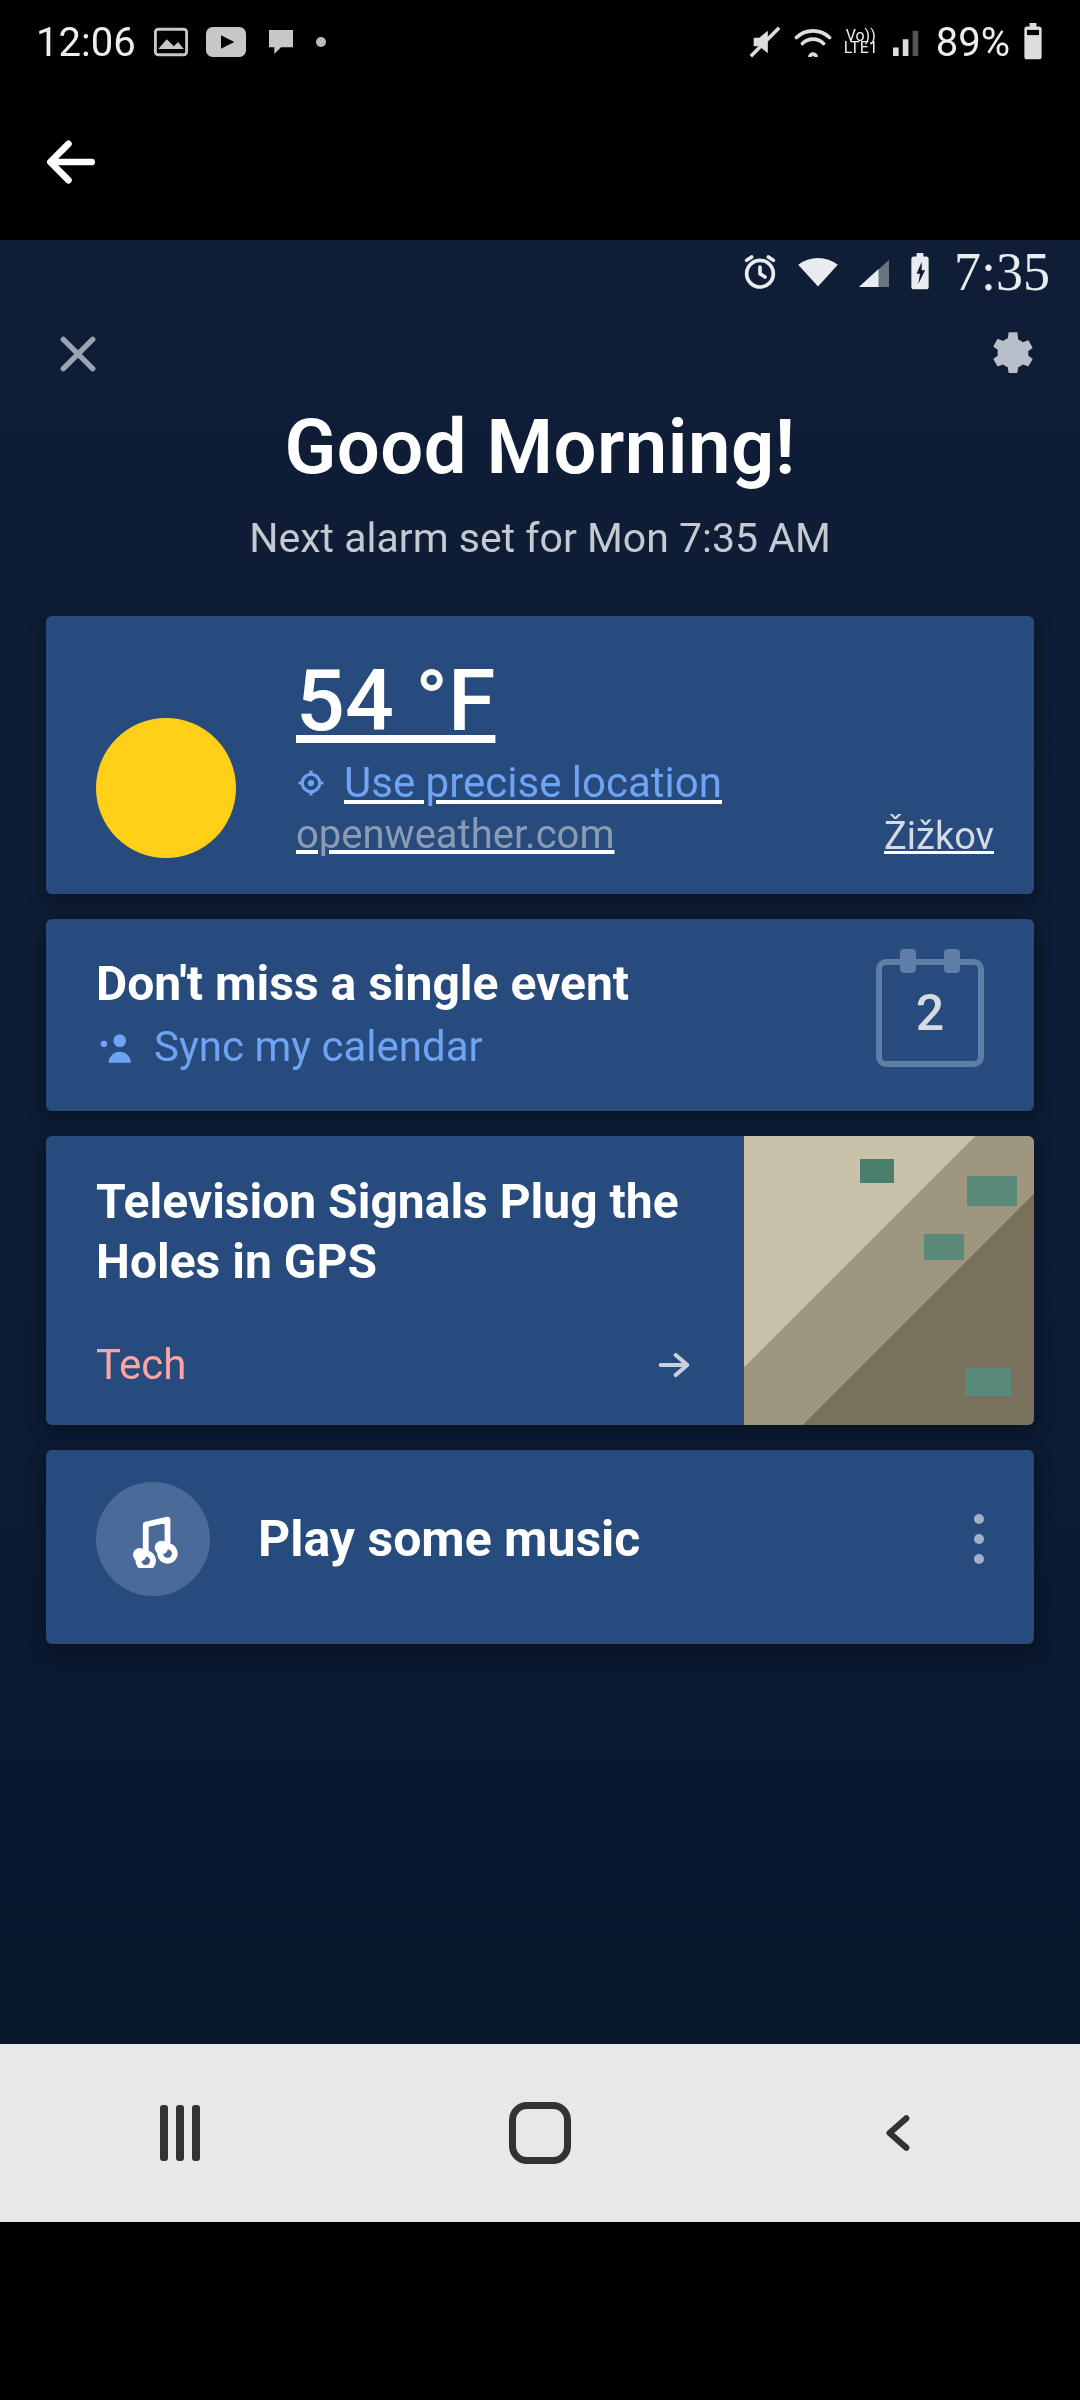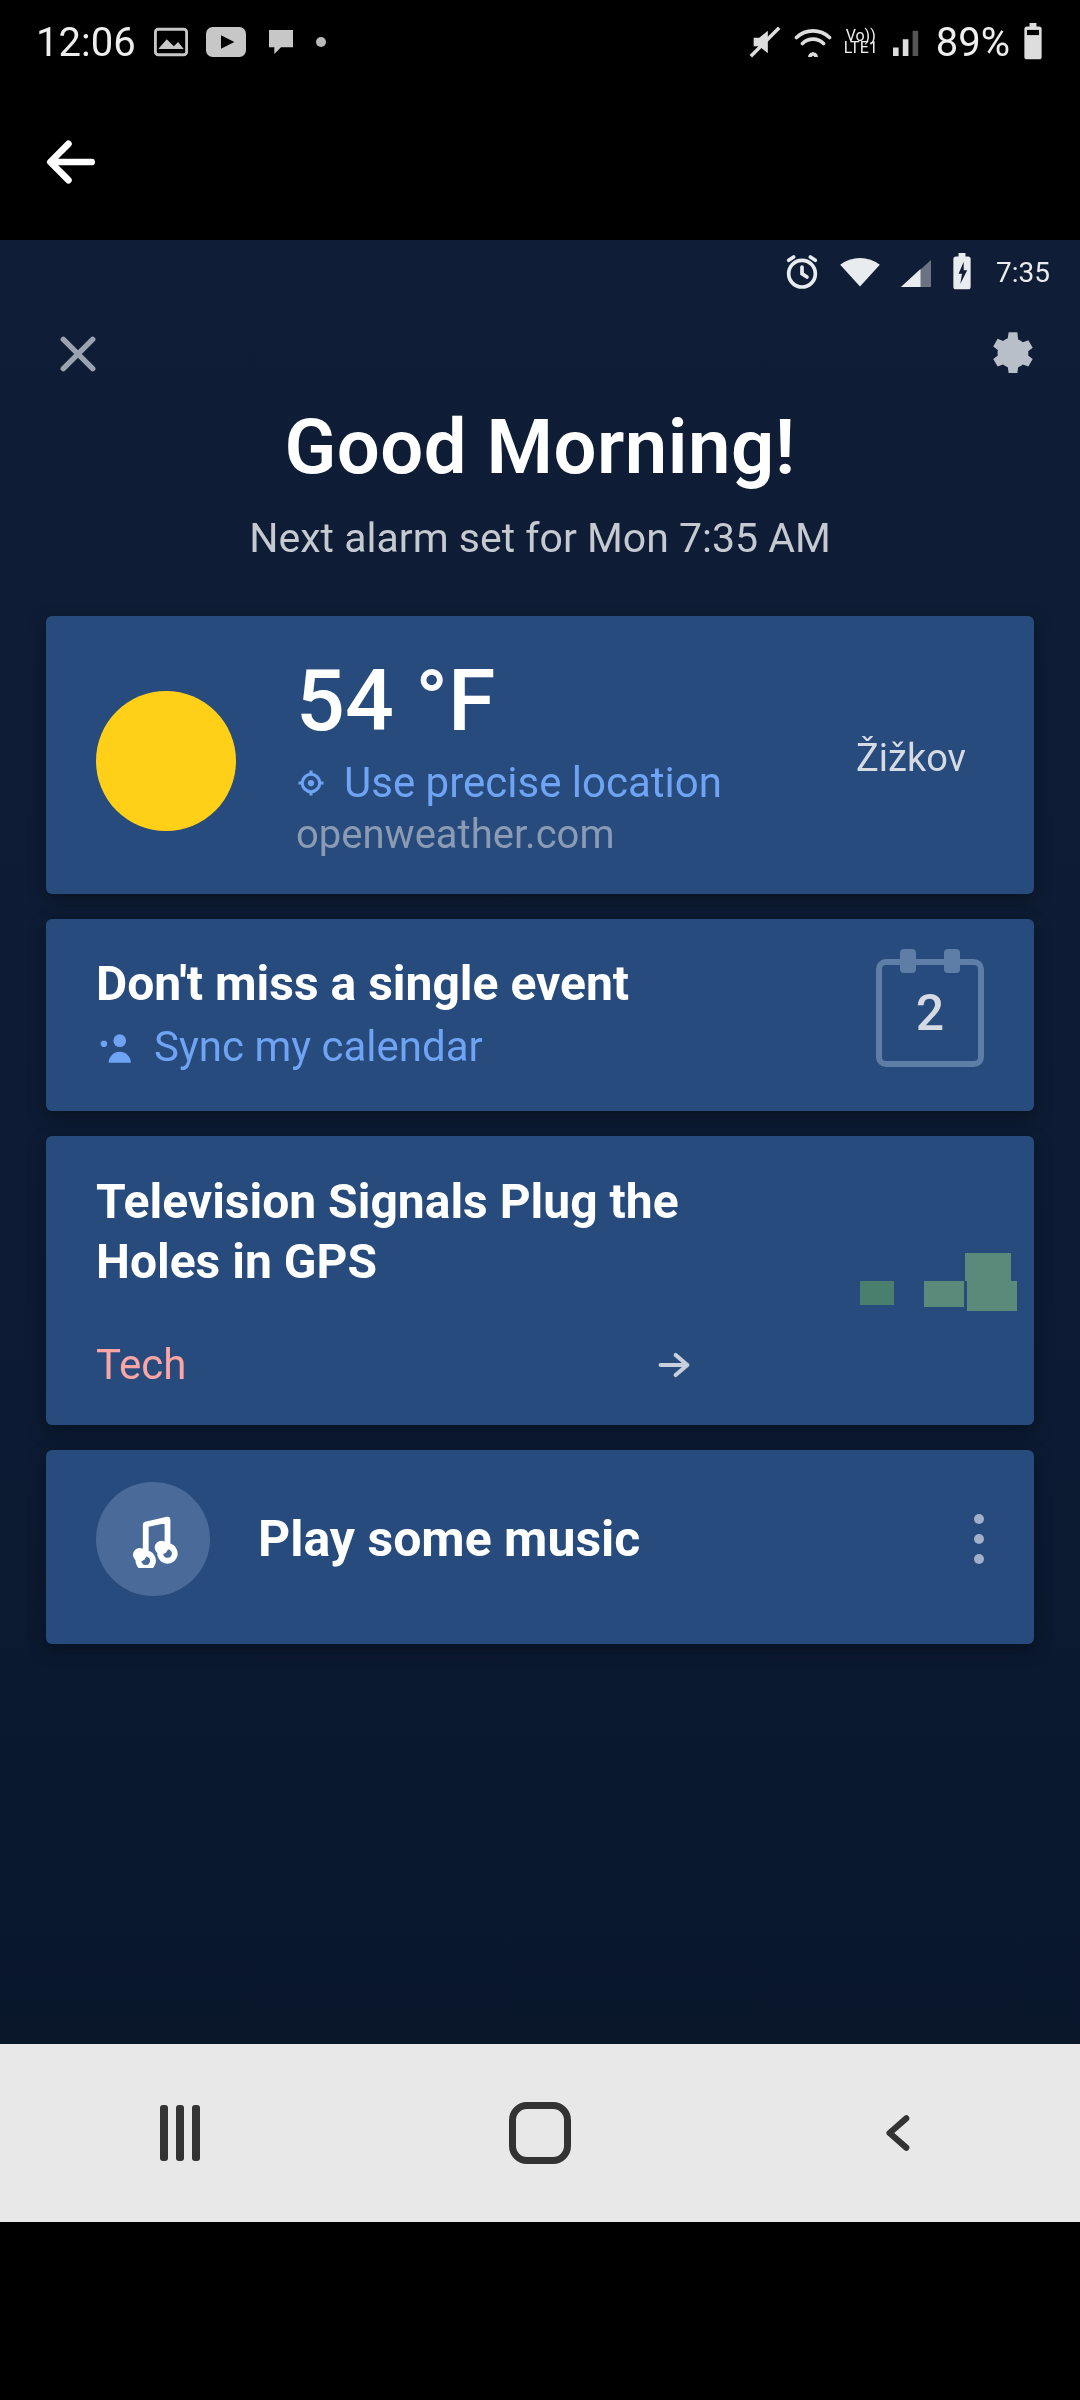--- a/index.html
+++ b/index.html
@@ -19,38 +19,38 @@
 
   
   .outer-appbar { height: 156px; background:#000; display:flex; align-items:center; padding-left:40px; }
   .back-arrow { color:#fff; font-size:60px; font-weight:400; }
 
   
   .inner-wrap { width:1080px; height:1982px; background:linear-gradient(180deg,#0f1e36 0%, #0c1b33 60%, #081528 100%); position:relative; }
   
   .inner-status { height:64px; display:flex; align-items:center; justify-content:flex-end; gap:16px; padding:0 30px; color:#e9ecef; font-size:36px; }
   .inner-status svg { fill:#e9ecef; }
-  .inner-time { font-size:28px; margin-left:6px; }
+  .inner-time { font-size:54px; margin-left:6px;font-family:Liberation Serif, serif; }
 
   
   .topbar { display:flex; align-items:center; justify-content:space-between; padding:24px 46px 10px 56px; color:#b8bfc9; }
   .topbar .x { font-size:52px; font-weight:300; color:#9aa3af; }
   .topbar .gear { color:#b8bfc9; }
 
   
   .greeting { text-align:center; margin-top:12px; }
   .greeting h1 { color:#fff; font-size:76px; font-weight:600; letter-spacing:0.5px; }
   .greeting .sub { color:#c5c9d0; font-size:41px; margin-top:22px; font-weight:400; }
 
   
   .cards { padding: 54px 46px 0 46px; display:flex; flex-direction:column; gap:25px; }
-  .card { background:#284b7d; border-radius:6px; box-shadow:0 6px 18px rgba(0,0,0,.35); color:#fff; position:relative;align-items:center; }
-
-  
-  .weather { padding:42px 68px 36px 50px; display:flex; align-items:center; }
+  .card { background:#284b7d; border-radius:6px; box-shadow:0 6px 18px rgba(0,0,0,.35); color:#fff; position:relative; }
+
+  
+  .weather { padding:42px 40px 36px 50px; display:flex; align-items:flex-end;text-decoration:underline; }
   .sun { width:140px; height:140px; border-radius:50%; background:#ffd017; margin-right:60px; margin-top:6px; flex:none; }
   .weather .mid { flex:1; }
   .temp { font-size:86px; font-weight:500; line-height:1; }
   .precise { display:flex; align-items:center; gap:18px; color:#6fa3f3; font-size:42px; margin-top:14px; }
   .precise .target { width:30px; height:30px; }
   .source { color:#8a9bb3; font-size:40px; margin-top:4px; }
   .loc { color:#d6dbe3; font-size:38px; text-align:right; }
 
   
   .calcard { padding:36px 50px 40px 50px; display:flex; align-items:center; }

